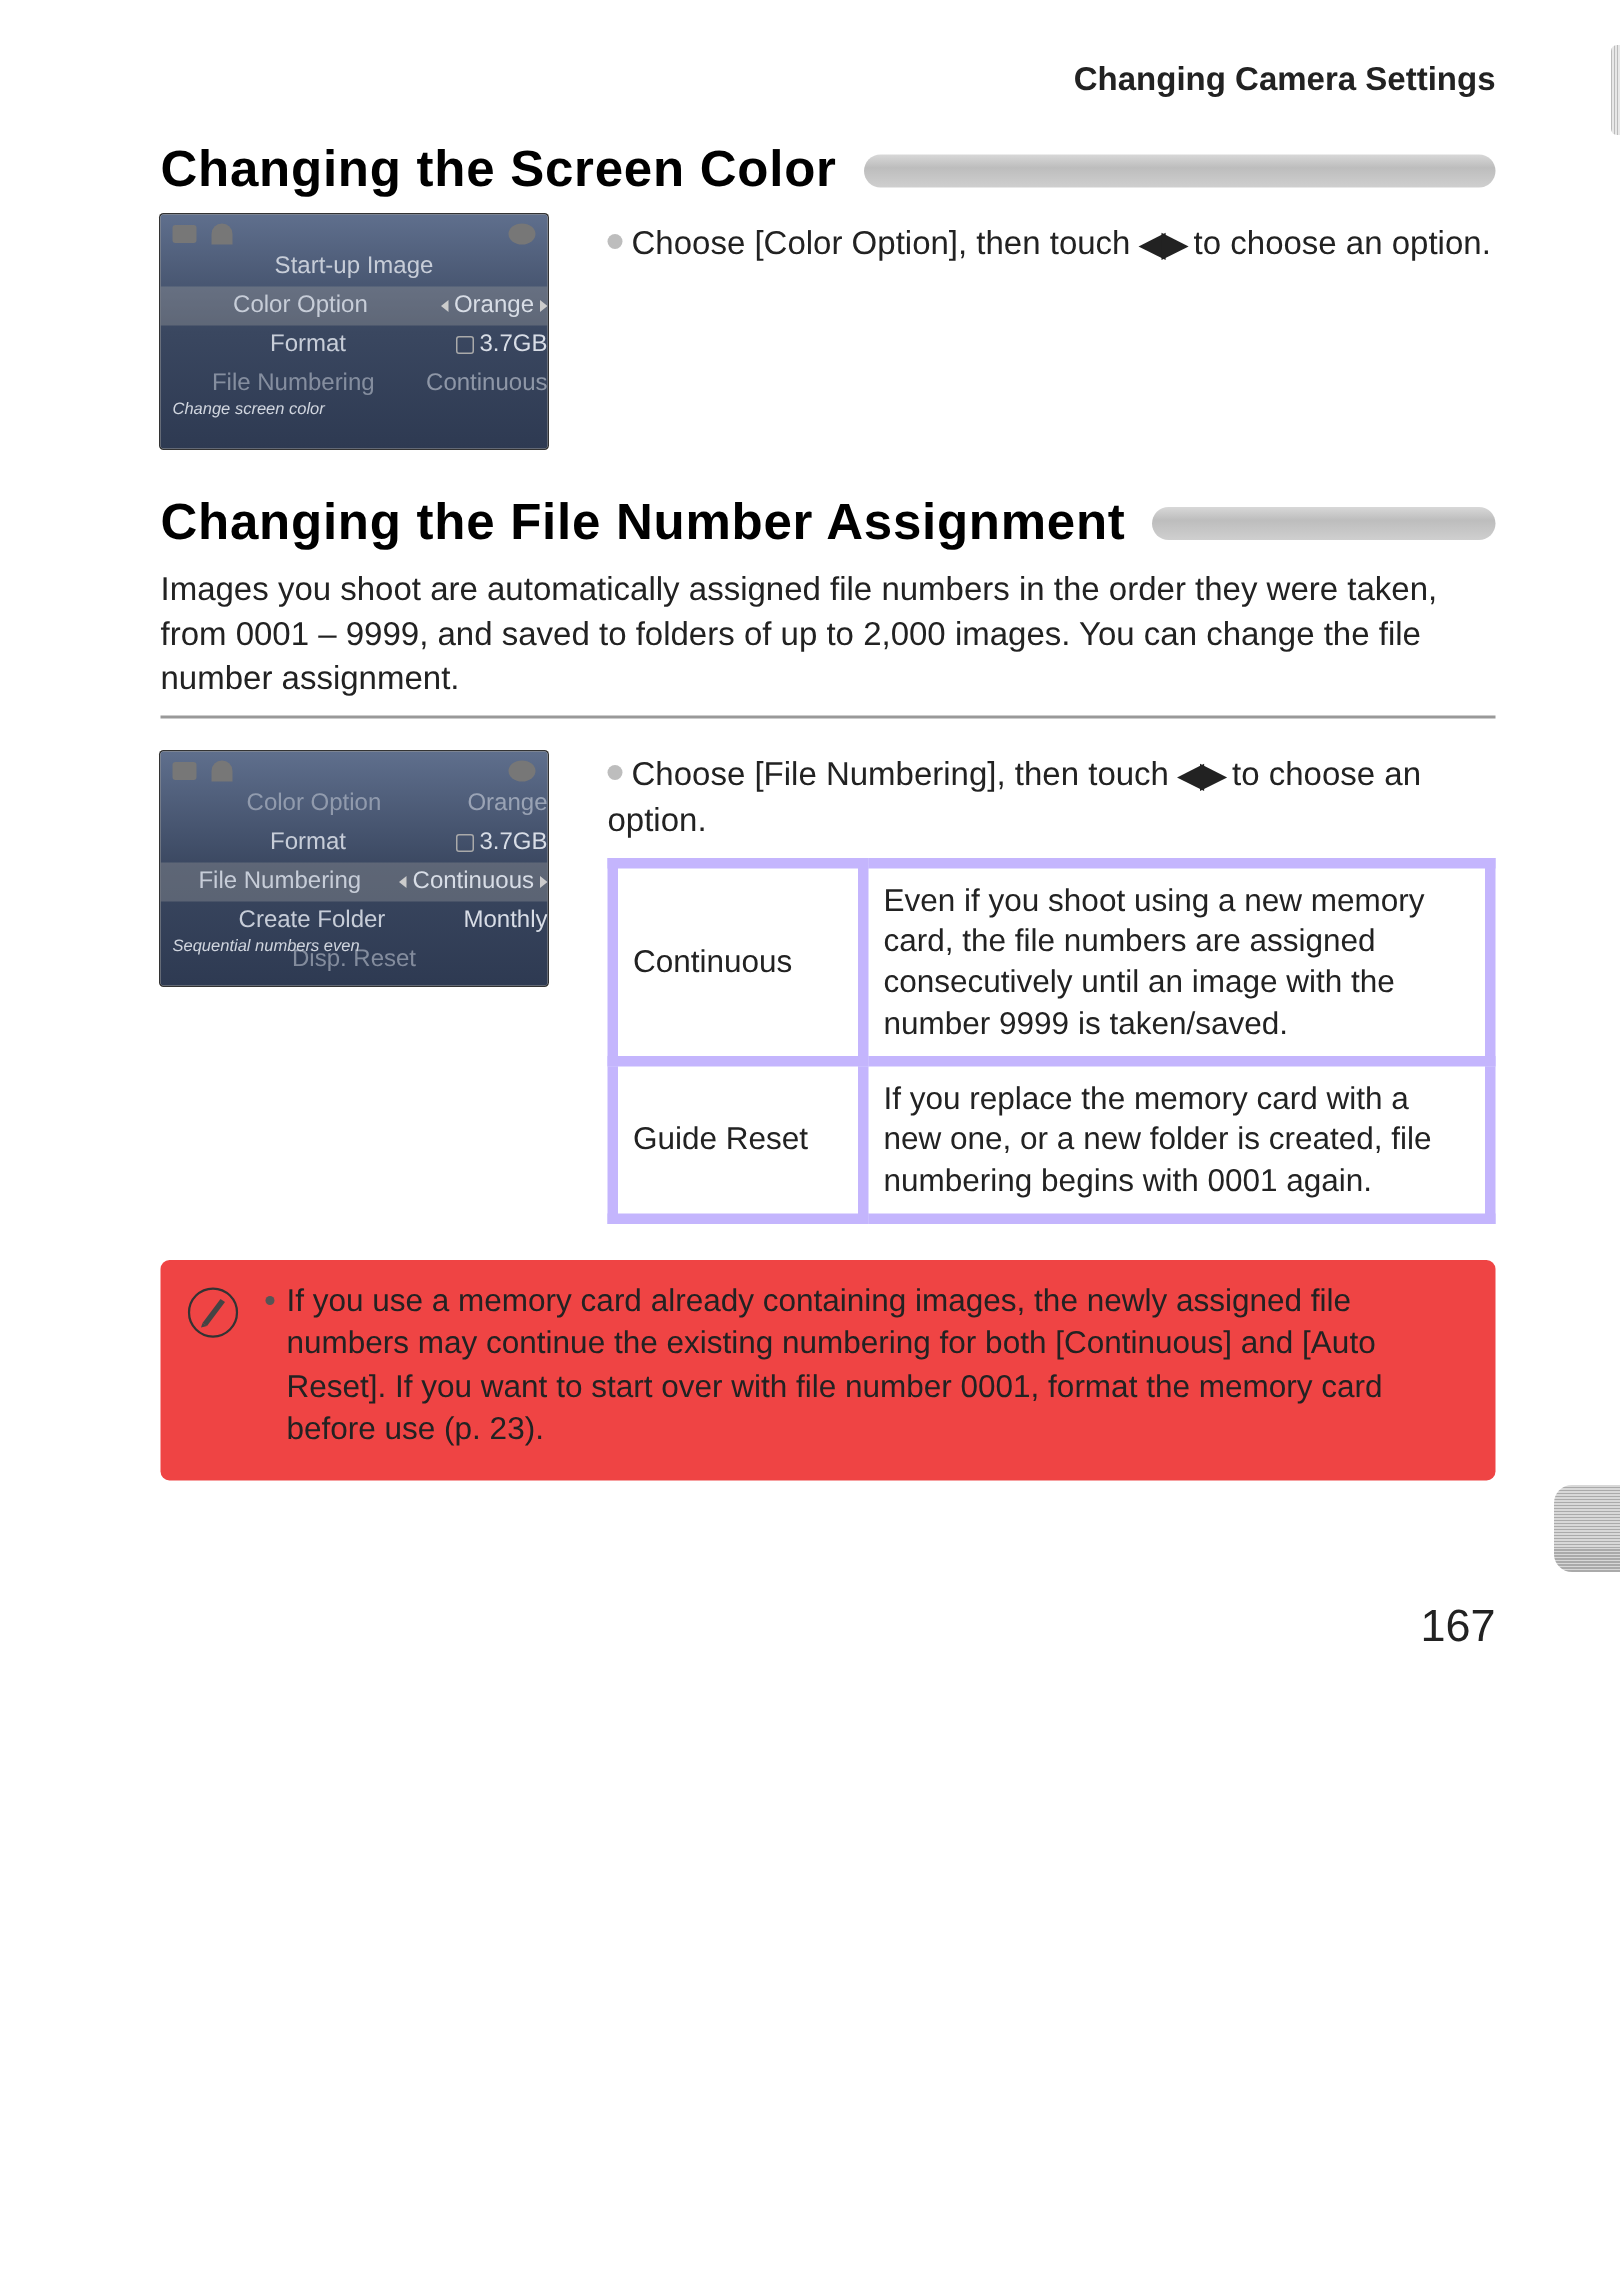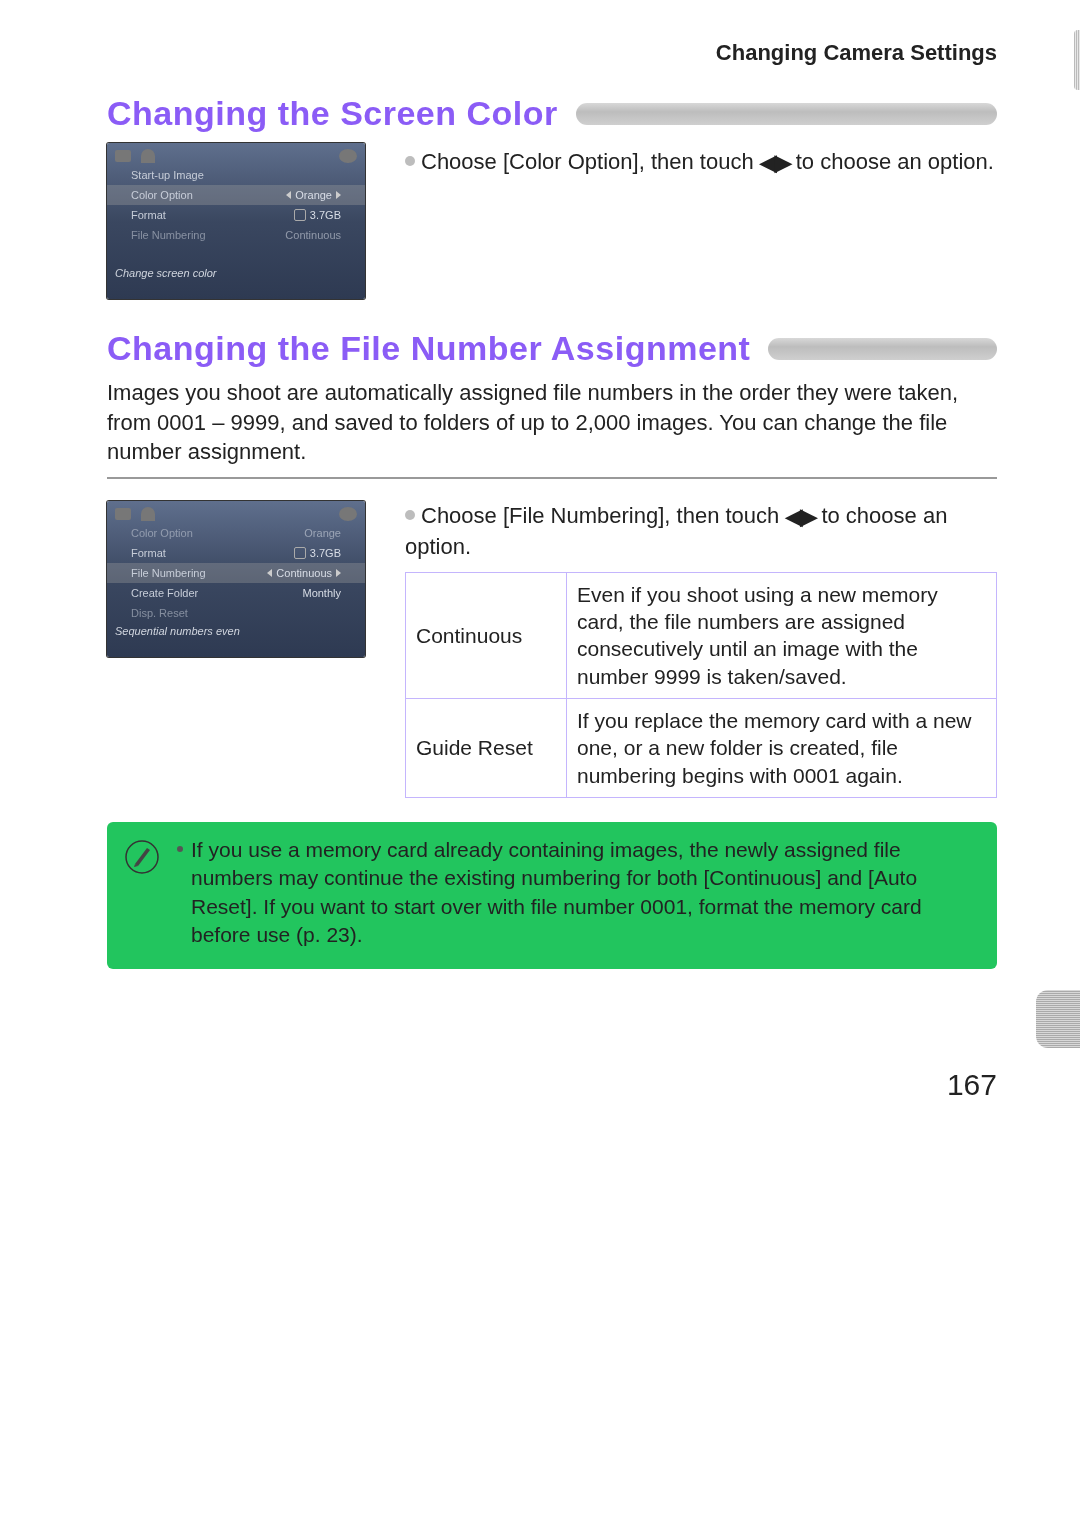--- a/index.html
+++ b/index.html
@@ -28,21 +28,21 @@
   .section-title-row {
     display: flex;
     align-items: center;
     margin-bottom: 10px;
   }
   .section-title {
     font-family: Arial, Helvetica, sans-serif;
     font-weight: 900;
     font-size: 34px;
     letter-spacing: 0.5px;
-    color: #8b5cf6;
+    color: #000000;
     white-space: nowrap;
   }
   .section-bar {
     flex: 1;
     height: 22px;
     margin-left: 18px;
     border-radius: 12px;
     background: linear-gradient(to bottom, #d8d8d8 0%, #bdbdbd 40%, #cfcfcf 100%);
   }
   .row-1 {
@@ -72,23 +72,24 @@
   }
   .cs-icon2 {
     width: 14px; height: 14px; background:#777; border-radius:50% 50% 0 0;
   }
   .cs-return {
     margin-left: auto;
     width: 18px; height: 14px; background:#777; border-radius:50%;
   }
   .cs-row {
     display:flex; align-items:center;
-    padding: 4px 24px;
-    font-size: 11px;
+    padding: 4px 0;
+    font-size: 16px;
     color:#c7cdd8;
+    text-align:center;
   }
   .cs-row.highlight {
     background: rgba(160,160,160,0.35);
   }
   .cs-row .label { flex:1; white-space:nowrap; overflow:hidden; }
   .cs-row .val { color:#d8dde6; }
   .cs-row .arrow-l, .cs-row .arrow-r {
     width:0;height:0;border-top:4px solid transparent;border-bottom:4px solid transparent;
   }
   .cs-row .arrow-l { border-right:5px solid #ccc; margin-right:4px;}
@@ -138,33 +139,33 @@
   }
   .right-col { flex:1; }
 
   table.opts {
     width: 100%;
     border-collapse: collapse;
     font-size: 21px;
     margin-top: 10px;
   }
   table.opts td {
-    border: 1px solid #c4b5fd;
+    border: 7px solid #c4b5fd;
     padding: 8px 10px;
     vertical-align: middle;
     line-height: 1.3;
   }
   table.opts td.optname {
     width: 140px;
     white-space: nowrap;
   }
 
   .note-box {
     margin-top: 24px;
-    background: #22c55e;
+    background: #ef4444;
     border-radius: 6px;
     padding: 14px 18px 16px 18px;
     display:flex;
     gap: 18px;
     font-size: 21px;
     line-height: 1.35;
     color: #222;
   }
   .note-icon {
     width: 34px; height: 34px;

